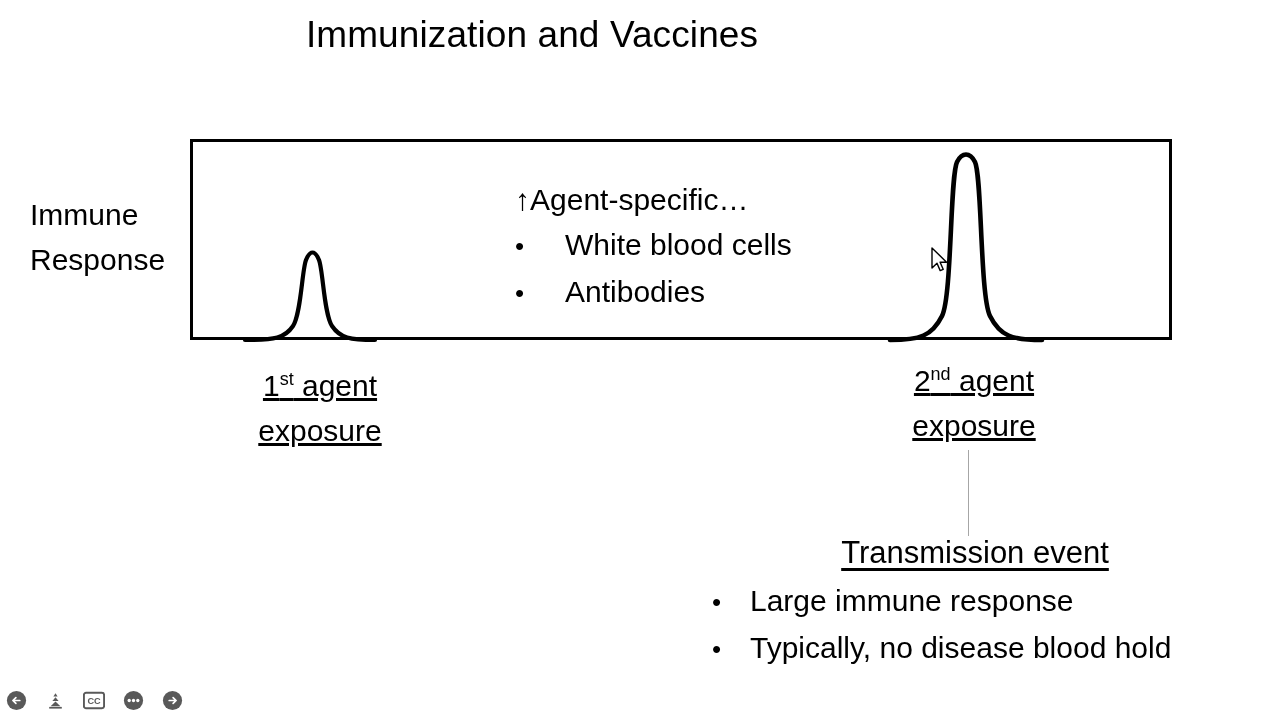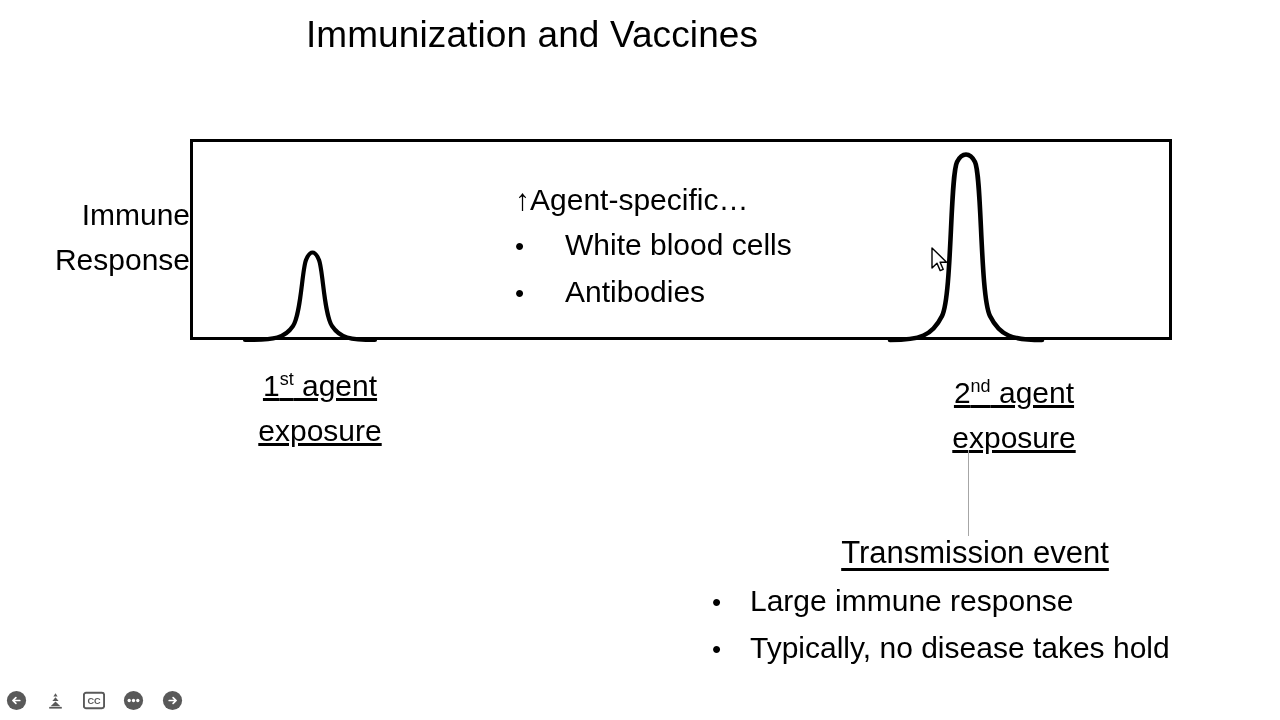--- a/index.html
+++ b/index.html
@@ -34,21 +34,21 @@
   }
 
   
   #axis-label {
     position: absolute;
     left: 30px;
     top: 192px;
     width: 160px;
     font-size: 30px;
     line-height: 45px;
-    text-align: right;
+    text-align: left;
     color: #000;
   }
 
   
   #plot-box {
     position: absolute;
     left: 190px;
     top: 139px;
     width: 982px;
     height: 201px;
@@ -97,21 +97,21 @@
   
   .exposure {
     position: absolute;
     font-size: 30px;
     line-height: 45px;
     text-align: center;
     white-space: nowrap;
     text-decoration: underline;
   }
   #exposure-1 { left: 230px; top: 363px; width: 180px; }
-  #exposure-2 { left: 924px; top: 358px; width: 180px; margin-top: 12px; }
+  #exposure-2 { left: 884px; top: 358px; width: 180px; }
   .sup {
     font-size: 18px;
     vertical-align: super;
     line-height: 0;
   }
 
   
   #connector {
     position: absolute;
     left: 968px;
@@ -241,21 +241,21 @@
     <span class="ul">Transmission event</span>
   </div>
 
   <div id="transmission-list">
     <div class="t-row">
       <span class="bullet">•</span>
       <span class="btext">Large immune response</span>
     </div>
     <div class="t-row">
       <span class="bullet">•</span>
-      <span class="btext">Typically, no disease takes hold</span>
+      <span class="btext">Typically, no disease blood hold</span>
     </div>
   </div>
 
   <svg id="cursor" viewBox="0 0 18 26">
     <path d="M1 1 L1 21 L6 16.2 L9.2 23.6 L12.2 22.3 L9.1 15.2 L15.6 15.2 Z" fill="#ffffff" stroke="#000000" stroke-width="1.4" stroke-linejoin="round"></path>
   </svg>
 
   <div id="controls">
 
     <div class="ctl">

